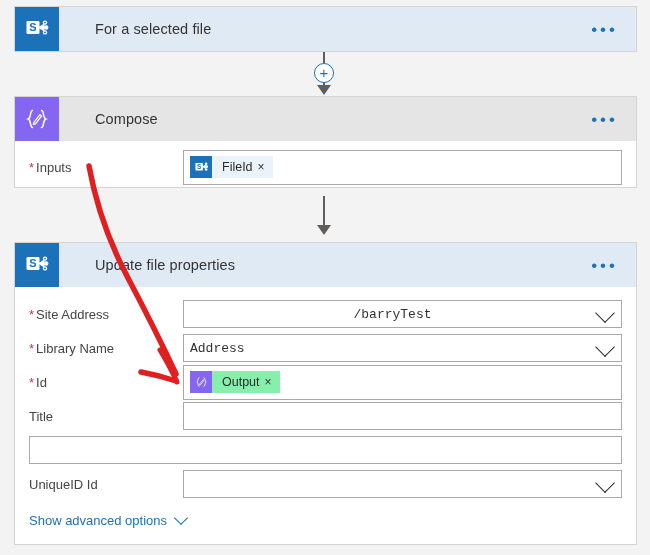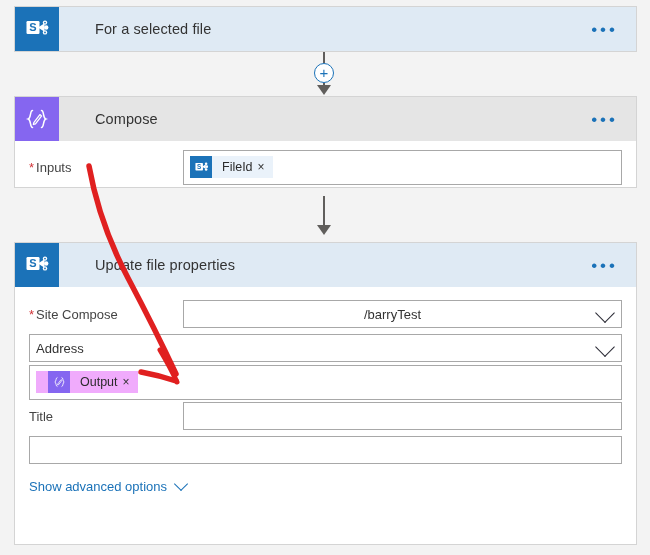--- a/index.html
+++ b/index.html
@@ -93,21 +93,21 @@
     border: 1px solid #a8a8a8;
     background: #ffffff;
     box-sizing: border-box;
     display: flex;
     align-items: center;
     padding: 0 6px;
     font-size: 13px;
     color: #333333;
   }
   .field.tall { height: 35px; }
-  .field .val { white-space: nowrap; }
+  .field .val { white-space: nowrap; font-family: Liberation Mono, monospace; }
   .field .val.mid { width: 100%; text-align: center; padding-right: 20px; box-sizing: border-box; }
 
   .chevron {
     position: absolute;
     right: 9px;
     top: 50%;
     width: 13px;
     height: 13px;
     margin-top: -8px;
     border-right: 1.6px solid #2b2b35;
@@ -117,21 +117,21 @@
 
   
   .chip {
     display: inline-flex;
     align-items: center;
     height: 22px;
     font-size: 12.5px;
     white-space: nowrap;
   }
   .chip.sp { background: #eaf2fa; }
-  .chip.compose { background: #f0abfc; padding-left: 12px; }
+  .chip.compose { background: #86efac; }
   .chip-icon {
     width: 22px;
     height: 22px;
     display: flex;
     align-items: center;
     justify-content: center;
     flex: 0 0 22px;
   }
   .chip-icon.sp { background: #1b72b8; }
   .chip-icon.compose { background: #8566f0; }
@@ -289,35 +289,37 @@
           <circle cx="21" cy="16.4" r="0.9" fill="#1b72b8"></circle>
         </svg>
       </div>
       <div class="hdr-title">Update file properties</div>
       <div class="hdr-menu">•••</div>
     </div>
 
     <div class="card-body">
 
       <div class="row">
-        <div class="row-label"><span class="req">*</span><span>Site Compose</span></div>
+        <div class="row-label"><span class="req">*</span><span>Site Address</span></div>
         <div class="field">
           <span class="val mid">/barryTest</span>
           <span class="chevron"></span>
         </div>
       </div>
 
       <div class="row">
+        <div class="row-label"><span class="req">*</span><span>Library Name</span></div>
         <div class="field">
           <span class="val">Address</span>
           <span class="chevron"></span>
         </div>
       </div>
 
       <div class="row">
+        <div class="row-label"><span class="req">*</span><span>Id</span></div>
         <div class="field tall">
           <span class="chip compose">
             <span class="chip-icon compose">
               <svg width="15" height="14" viewBox="0 0 28 26" aria-hidden="true">
                 <path d="M9.5 4.5 C6.8 4.5 8.2 12 5.3 13 C8.2 14 6.8 21.5 9.5 21.5" fill="none" stroke="#ffffff" stroke-width="1.6" stroke-linecap="round"></path>
                 <path d="M18.5 4.5 C21.2 4.5 19.8 12 22.7 13 C19.8 14 21.2 21.5 18.5 21.5" fill="none" stroke="#ffffff" stroke-width="1.6" stroke-linecap="round"></path>
                 <path d="M10.8 16.6 L16.9 8.6 L18.6 9.9 L12.5 17.9 L10.4 18.5 Z" fill="none" stroke="#ffffff" stroke-width="1.4" stroke-linejoin="round"></path>
               </svg>
             </span>
             <span class="chip-text">Output</span>
@@ -332,20 +334,27 @@
           <span class="val"></span>
         </div>
       </div>
 
       <div class="row">
         <div class="field">
           <span class="val"></span>
         </div>
       </div>
 
+      <div class="row">
+        <div class="row-label">UniqueID Id</div>
+        <div class="field">
+          <span class="val"></span>
+          <span class="chevron"></span>
+        </div>
+      </div>
 
       <div class="adv-link">
         <span>Show advanced options</span>
         <span class="adv-chevron"></span>
       </div>
 
     </div>
   </div>
 
   <svg class="annotation-arrow" viewBox="0 0 650 555">

